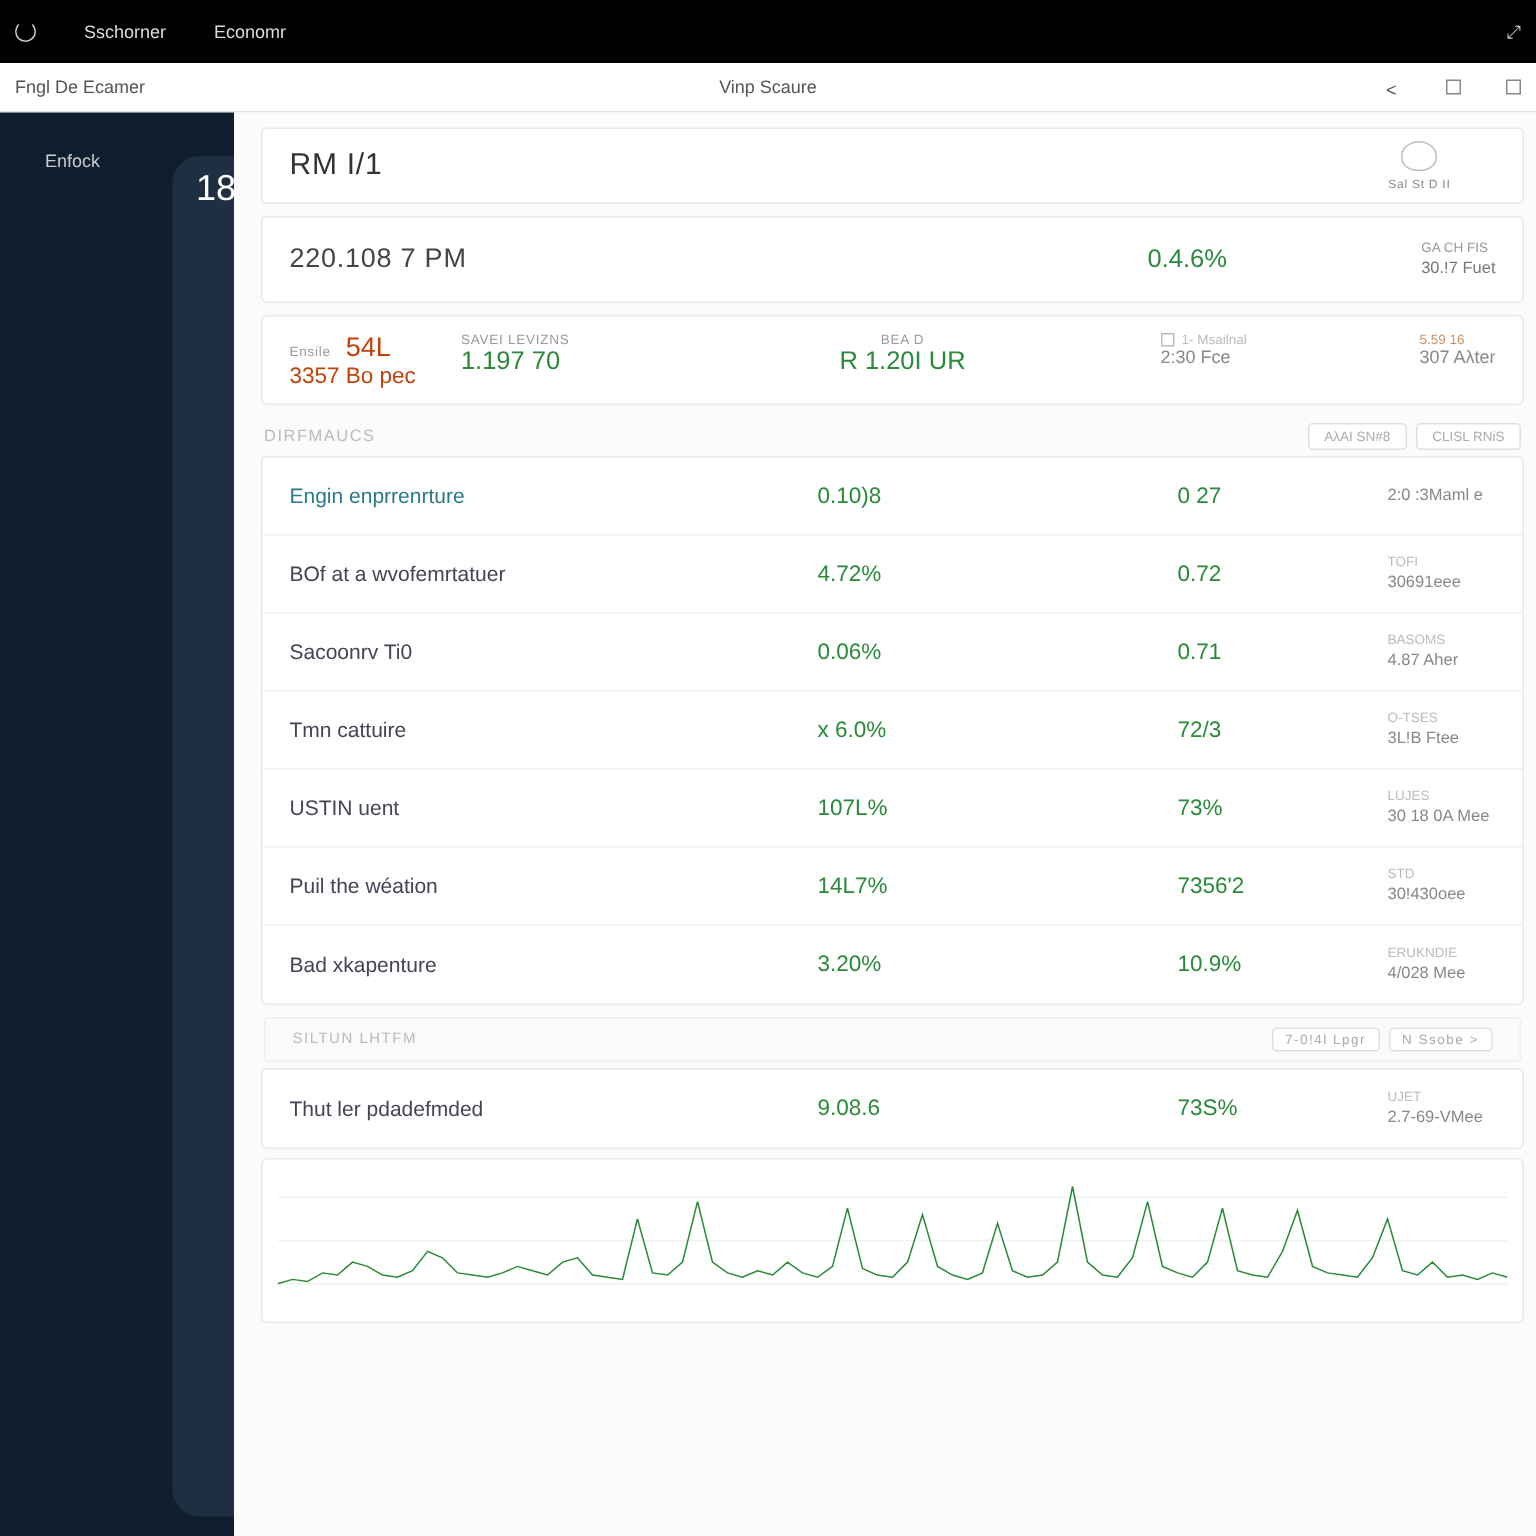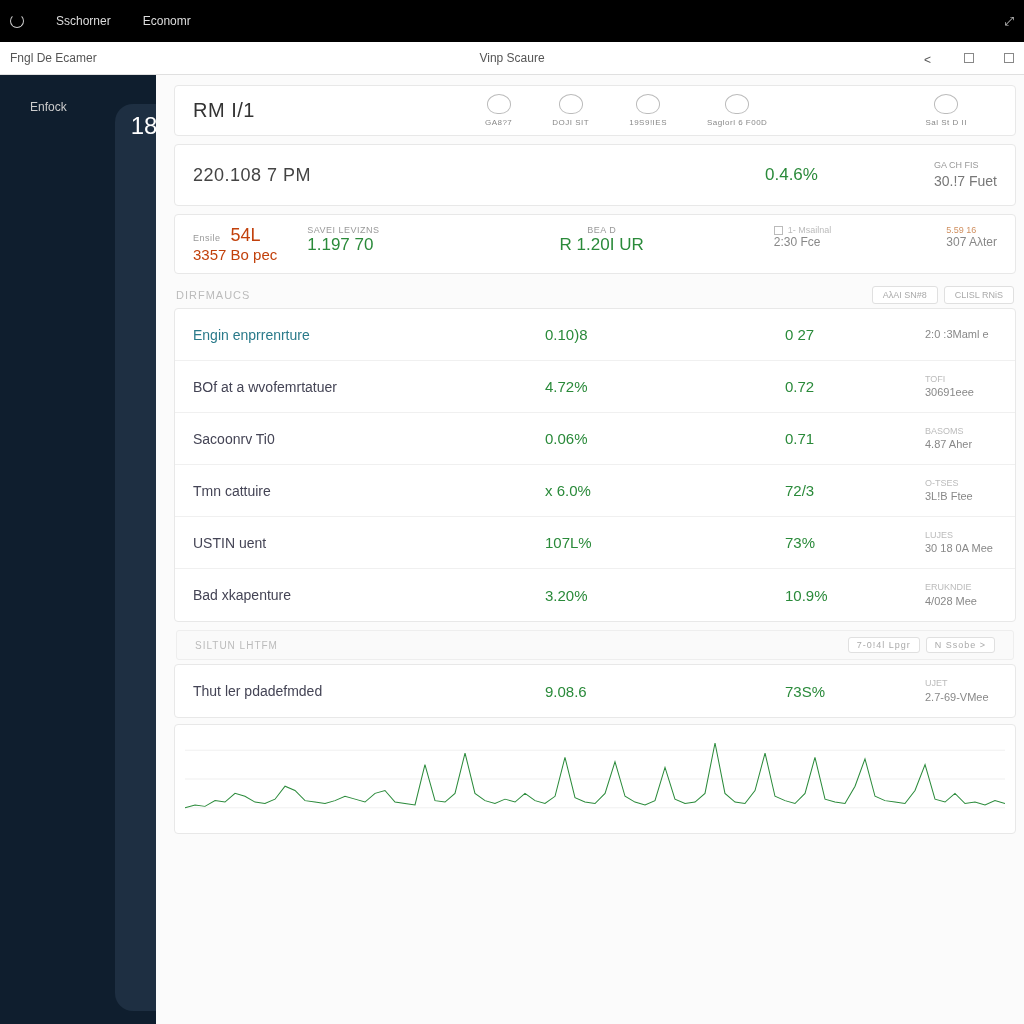--- a/index.html
+++ b/index.html
@@ -31,21 +31,21 @@
   .header-card .title { font-size: 20px; font-weight: 500; color:#333; letter-spacing:.5px; }
   .header-card .icon-col { text-align:center; color:#888; font-size:8px; letter-spacing:.5px; }
   .header-card .icon-col .circle { width:24px; height:20px; border:1.5px solid #bbb; border-radius:50% 50% 45% 45%; margin:0 auto 4px; position:relative; }
   .header-card .icon-cols { display:flex; gap:40px; margin-left:auto; margin-right:30px; }
   .header-card .icon-cols.first { margin-left: 230px; margin-right:auto; }
 
   .time-card { background:#fff; border:1px solid #e8e8e8; border-radius:4px; padding:14px 18px; margin-top:8px; display:flex; align-items:center; }
   .time-card .time { font-size:18px; color:#444; font-weight:300; letter-spacing:.5px;}
   .time-card .pct { color:#2a8a3a; font-size:17px; font-weight:400; }
   .time-card .meta { margin-left:auto; text-align:left; font-size:9px; color:#999; line-height:1.4; }
-  .time-card .meta .v { font-size:14px; color:#777; }
+  .time-card .meta .v { font-size:11px; color:#777; }
   .col-b { position:absolute; left:590px; }
 
   .stats-card { background:#fff; border:1px solid #e8e8e8; border-radius:4px; padding:10px 18px; margin-top:8px; display:flex; align-items:flex-start; gap:30px; }
   .stats-card .block .lbl { font-size:9px; color:#999; letter-spacing:.5px; }
   .stats-card .block .big-orange { color:#c2410c; font-size:18px; font-weight:400; }
   .stats-card .block .big-green { color:#2a8a3a; font-size:16px; }
   .stats-card .block.green2 .big-green { font-size:17px; }
   .stats-card .block.meta .lbl2 { font-size:9px; color:#bbb; }
   .stats-card .block.meta .v2 { font-size:12px; color:#888; }
   .stats-card .sq {width:9px;height:9px;border:1px solid #bbb;display:inline-block;margin-right:5px;vertical-align:middle;}
@@ -97,26 +97,20 @@
 <div class="main">
   <div class="sidebar">
     <div class="label-small">Enfock</div>
     <div class="big-pill">187·4.2</div>
   </div>
 
   <div class="content">
 
     <div class="header-card">
       <span class="title">RM  I/1</span>
-      <div class="icon-cols first">
-        <div class="icon-col"><div class="circle"></div><span>GA8?7</span></div>
-        <div class="icon-col"><div class="circle"></div><span>DOJI SIT</span></div>
-        <div class="icon-col"><div class="circle"></div><span>19S9!IES</span></div>
-        <div class="icon-col"><div class="circle"></div><span>Saglorl 6 F00D</span></div>
-      </div>
       <div class="icon-cols">
         <div class="icon-col"><div class="circle"></div><span>Sal St D II</span></div>
       </div>
     </div>
 
     <div class="time-card" style="position:relative;">
       <span class="time">220.108 7 PM</span>
       <span class="pct col-b">0.4.6%</span>
 
       <div class="meta">
@@ -196,20 +190,29 @@
             <div class="mv">3L!B Ftee</div>
           </div>
         </div>
         <div class="row">
           <span class="name">USTIN uent</span>
           <span class="v1">107L%</span>
           <span class="v2">73%</span>
           <div class="meta-r">
             <div>LUJES</div>
             <div class="mv">30 18 0A Mee</div>
+          </div>
+        </div>
+        <div class="row">
+          <span class="name">Puil the wéation</span>
+          <span class="v1">14L7%</span>
+          <span class="v2">7356'2</span>
+          <div class="meta-r">
+            <div>STD</div>
+            <div class="mv">30!430oee</div>
           </div>
         </div>
         <div class="row">
           <span class="name">Bad xkapenture</span>
           <span class="v1">3.20%</span>
           <span class="v2">10.9%</span>
           <div class="meta-r">
             <div>ERUKNDIE</div>
             <div class="mv">4/028 Mee</div>
           </div>

